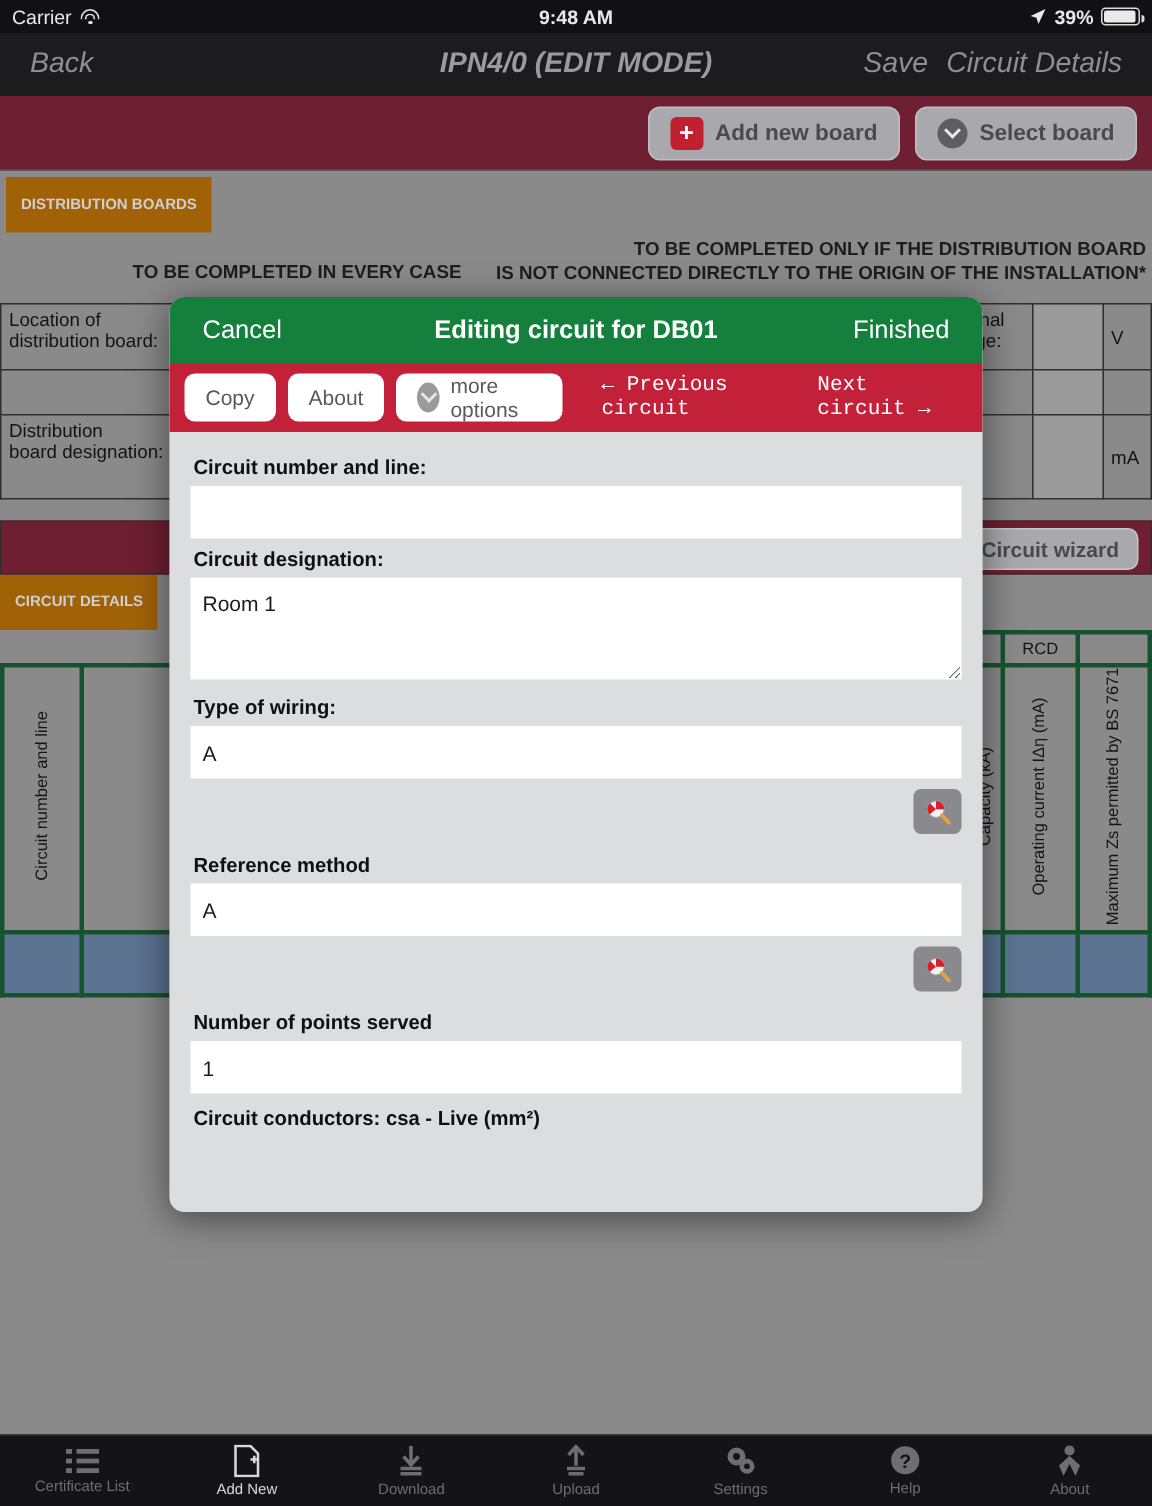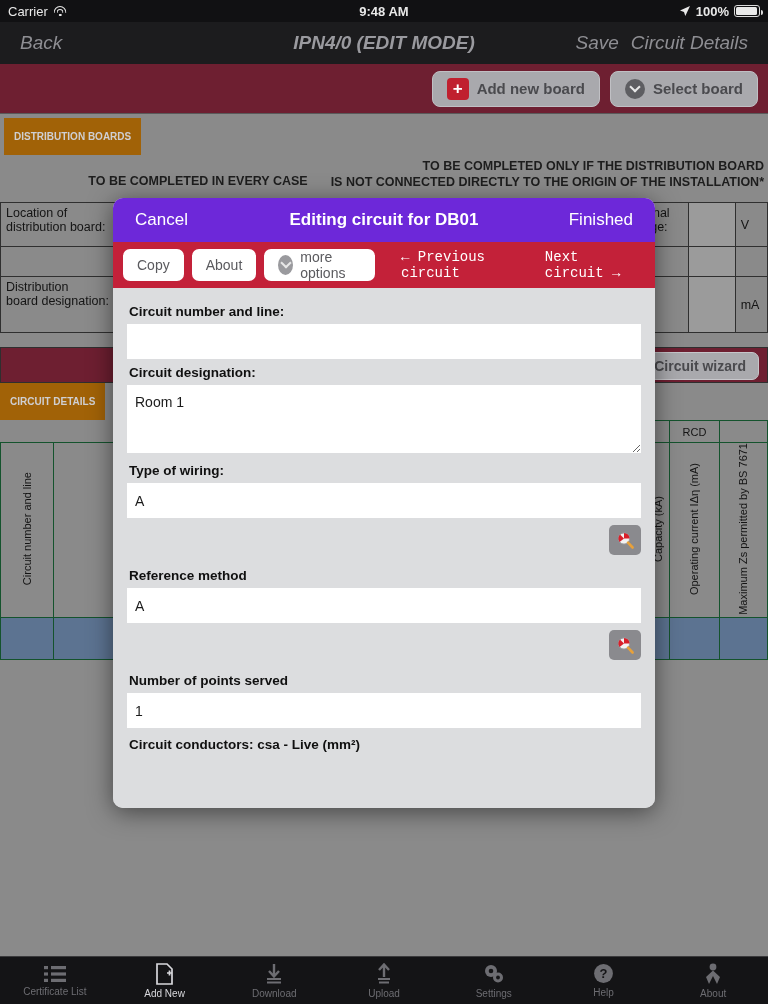--- a/index.html
+++ b/index.html
@@ -81,31 +81,31 @@
     position: absolute; right: 8px; top: 4px; height: 28px; background: #a9a9ad;
     border: 1px solid #c6c6ca; border-radius: 7px; display: flex; align-items: center;
     gap: 7px; padding: 0 12px; color: #4a4a4e; font-size: 14px; font-weight: bold;
   }
   .gear-ico { width: 17px; height: 17px; position: relative; }
   .gear-ico::before { content:""; position:absolute; inset:0; border-radius:50%; background:#8c8c90; }
   .gear-ico::after { content:""; position:absolute; left:5px; top:5px; width:7px;height:7px;border-radius:50%;background:#a9a9ad;}
 
   
   .ct { width: 768px; border-collapse: collapse; table-layout: fixed; }
-  .ct td { border: 1px solid #14532d; background: #8a8a8a; color: #141414; font-size: 11px; text-align: center; }
+  .ct td { border: 3px solid #14532d; background: #8a8a8a; color: #141414; font-size: 11px; text-align: center; }
   .vhead { height: 155px; }
   .vtxt { writing-mode: vertical-rl; transform: rotate(180deg); display: inline-block; line-height: 1.15; font-size: 11px; }
   .rowblue td { background: #5c7391; height: 42px; }
   .modal {
     position: absolute; left: 113px; top: 198px; width: 542px; height: 610px;
     border-radius: 10px; overflow: hidden; background: #dcdddf;
     box-shadow: 0 4px 24px rgba(0,0,0,.5);
   }
   .modal-head {
-    height: 44px; background: #6d28d9; color: #fff; display: flex; align-items: center;
+    height: 44px; background: #15803d; color: #fff; display: flex; align-items: center;
     padding: 0 22px; font-size: 17px;
   }
   .modal-title { position: absolute; left: 0; width: 542px; text-align: center; font-weight: bold; font-size: 17px; pointer-events:none;}
   .m-right { margin-left: auto; z-index: 2; }
   .m-left { z-index: 2; }
 
   .modal-tools {
     height: 46px; background: #c32139; display: flex; align-items: center; gap: 8px;
     padding: 0 10px;
   }
@@ -148,21 +148,21 @@
           <i></i>
           <i></i>
           <i></i>
         </span>
     </div>
     <div class="sb-center">9:48 AM</div>
     <div class="sb-right">
       <svg width="12" height="12" viewBox="0 0 12 12">
         <path d="M11 1 L1 5.6 L5 6.9 L6.3 11 Z" fill="#e9e9e9"></path>
       </svg>
-      <span>100%</span>
+      <span>39%</span>
       <span class="batt">
           <i></i>
         </span>
     </div>
   </div>
 
   <div class="navbar">
     <span class="nav-back">Back</span>
     <span class="nav-title">IPN4/0 (EDIT MODE)</span>
     <span class="nav-right">

